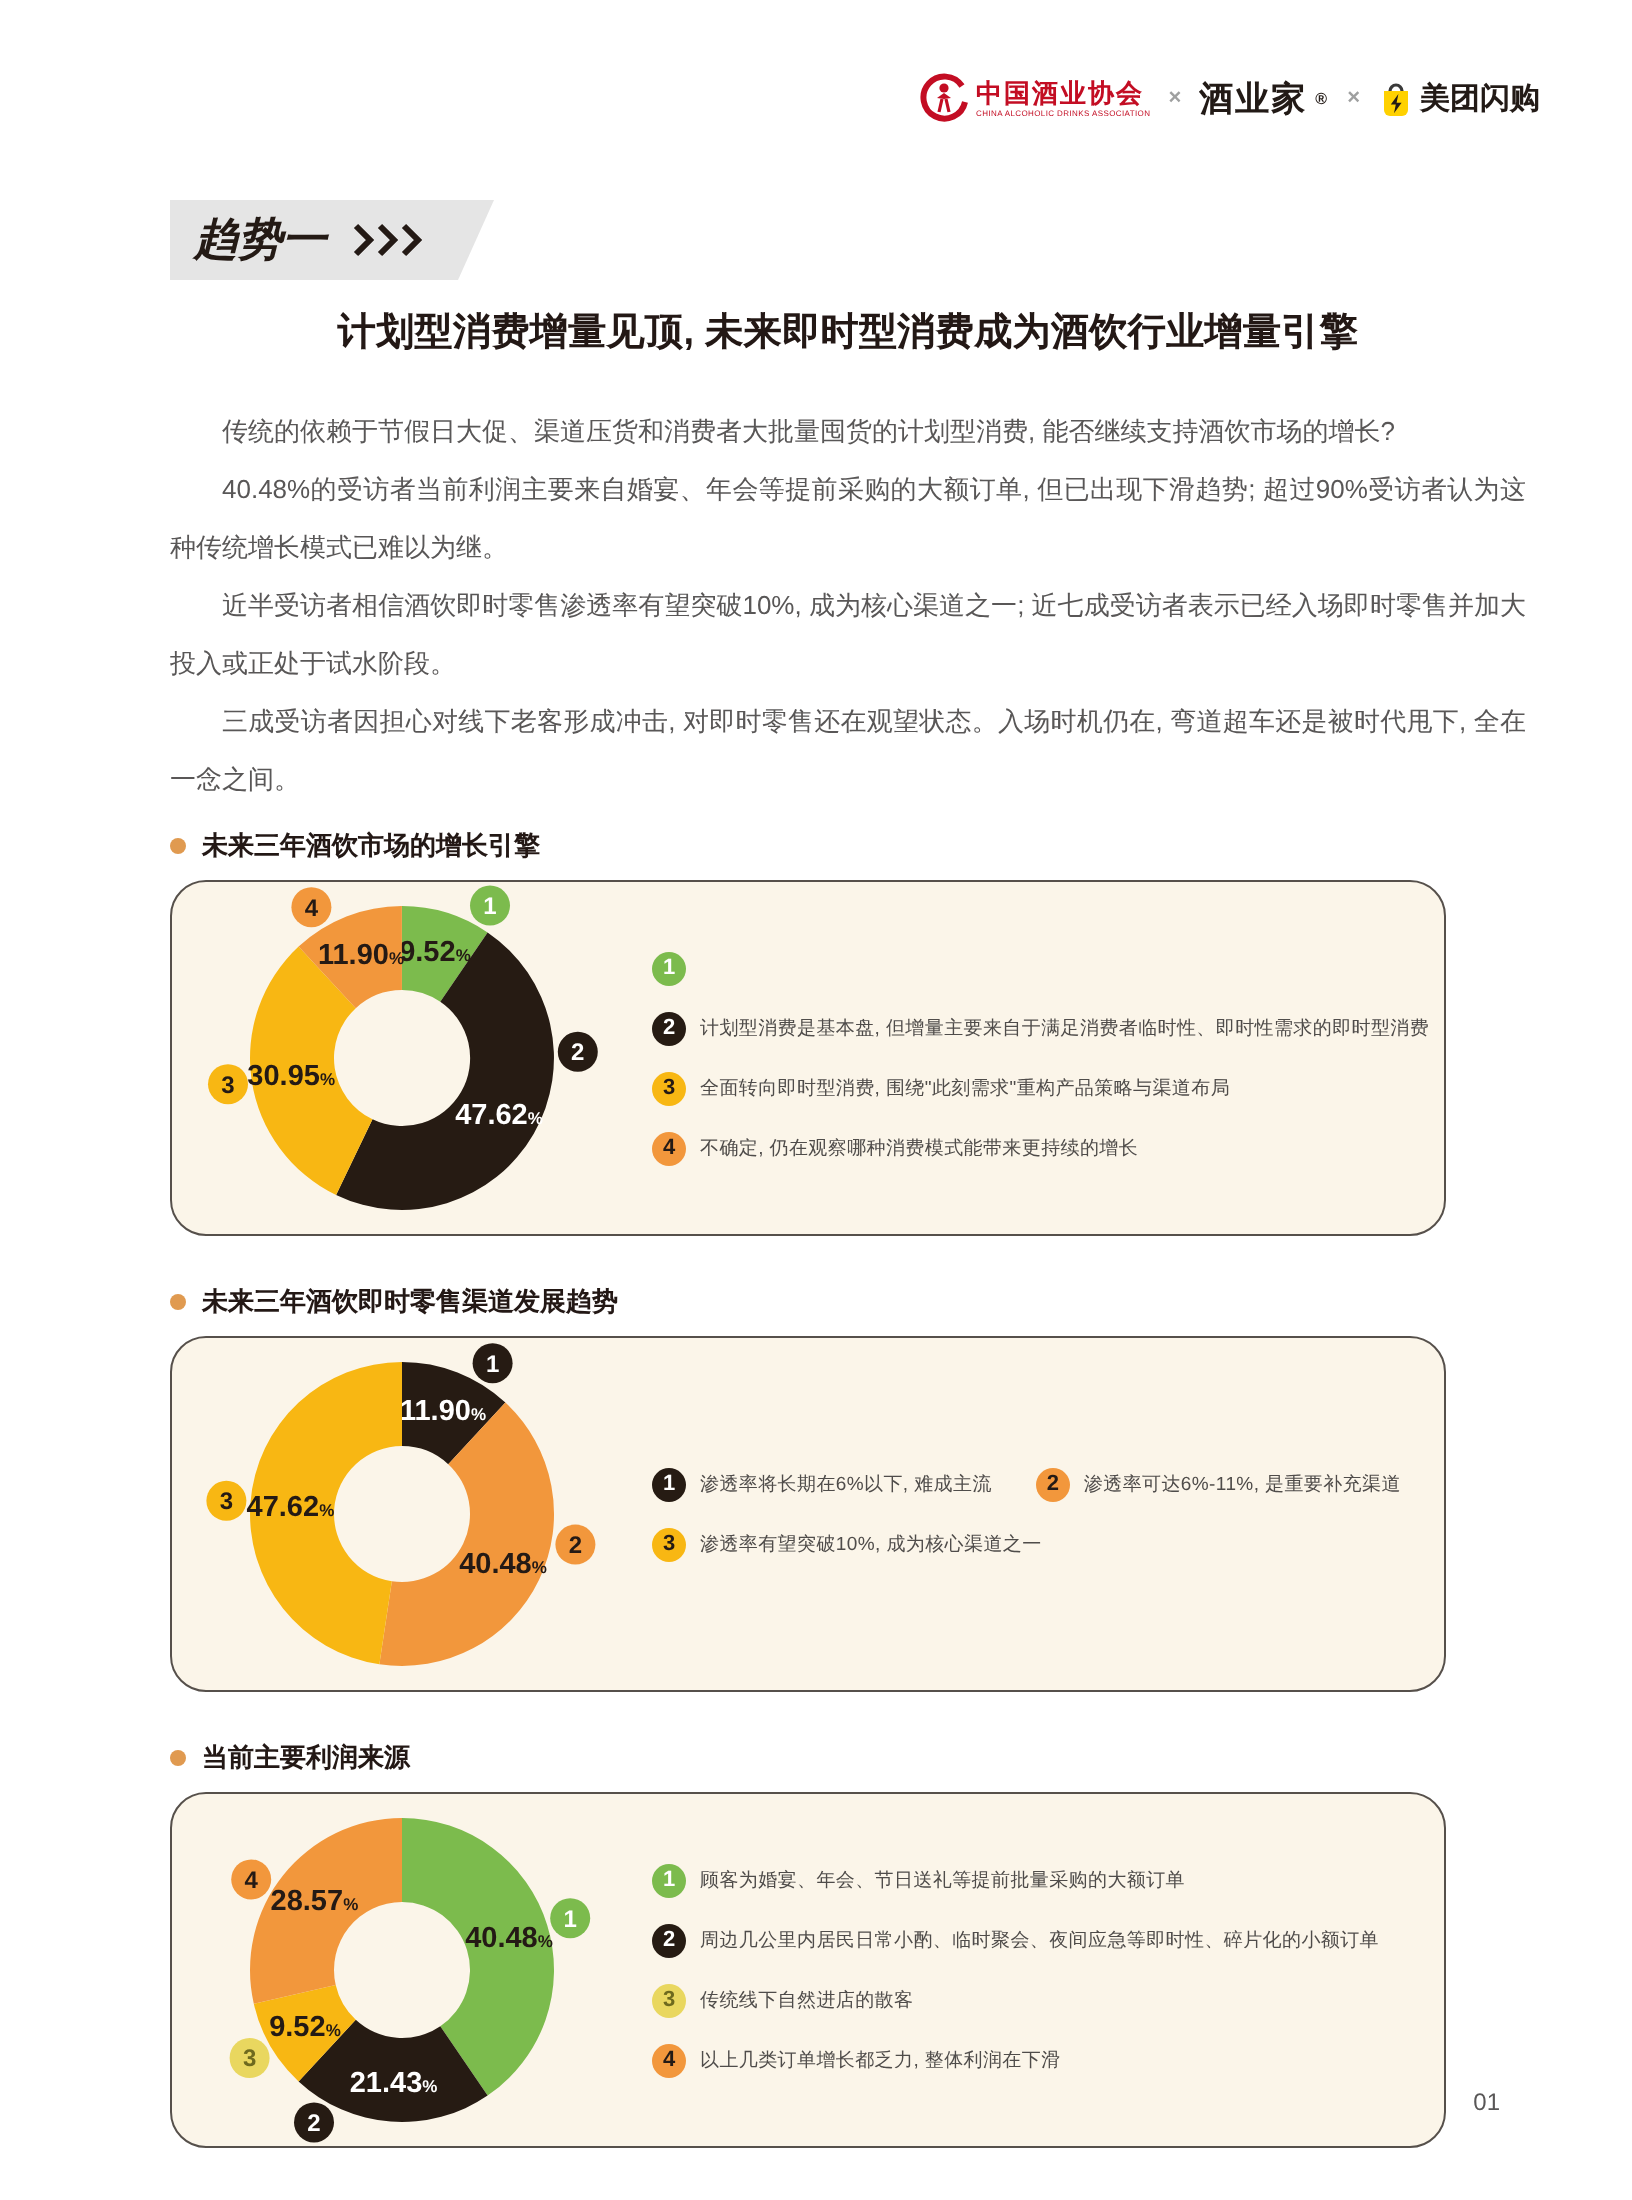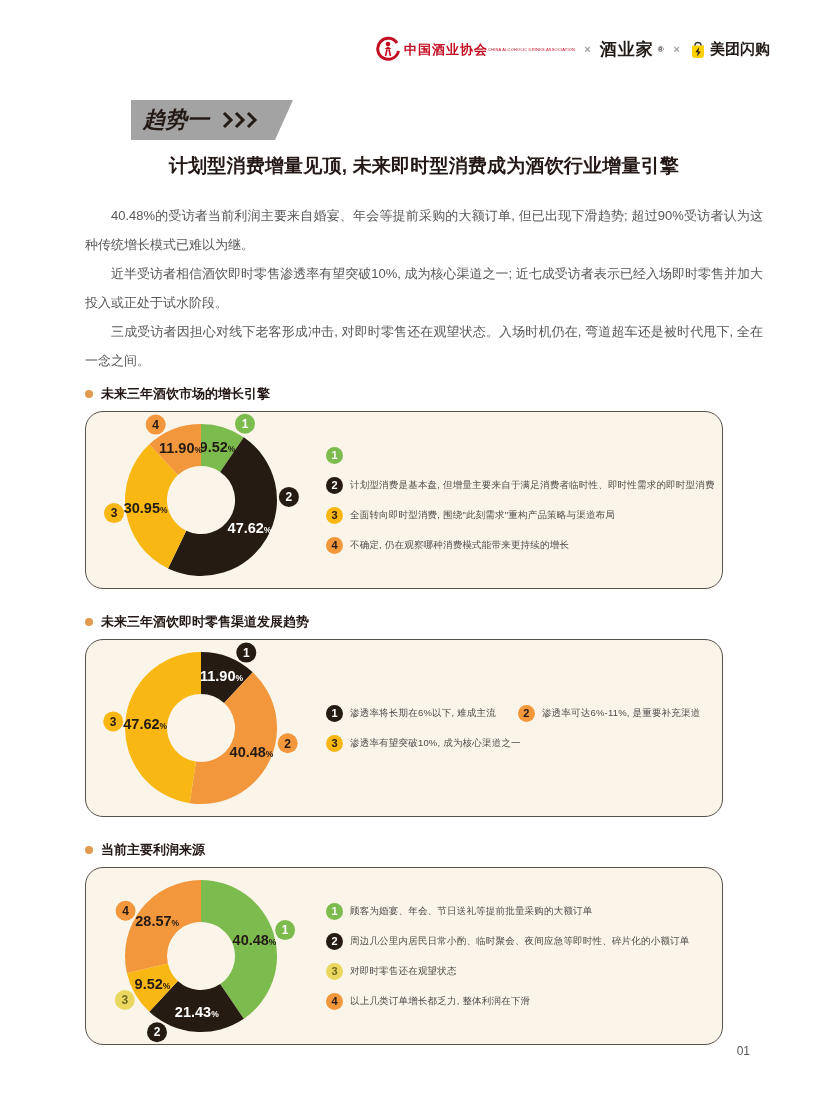--- a/index.html
+++ b/index.html
@@ -4,34 +4,34 @@
 <style>
   html,body{margin:0;padding:0;}
   body{
     width:816px;height:1100px;position:relative;overflow:hidden;
     background:#ffffff;color:#231815;
     font-family:"Liberation Sans","DejaVu Sans",sans-serif;
   }
   
   .hdr{position:absolute;top:36px;right:46px;display:flex;align-items:center;gap:9px;}
   .logo{display:flex;align-items:center;gap:4px;}
-  .cada-txt{display:flex;flex-direction:row;line-height:1;align-items:center;}
+  .cada-txt{display:flex;flex-direction:column;line-height:1;}
   .cada-cn{color:#c30d23;font-weight:bold;font-size:13px;letter-spacing:1px;}
   .cada-en{color:#c30d23;font-size:4px;letter-spacing:.2px;margin-top:2px;white-space:nowrap;}
   .xsep{color:#9fa0a0;font-size:11px;font-weight:bold;}
   .jyj{font-weight:bold;font-size:17px;color:#221a16;letter-spacing:1px;align-items:center;}
   .jyj sup{font-size:8px;}
   .mt{font-weight:bold;font-size:15px;color:#221a16;display:flex;align-items:center;gap:3px;}
   
   .main{position:absolute;left:85px;top:100px;width:678px;}
   .trend-badge{
     display:inline-flex;align-items:center;gap:12px;
-    background:#a3a3a3;padding:5px 30px 5px 12px;
+    background:#e5e5e5;padding:5px 30px 5px 12px;
     clip-path:polygon(0 0,100% 0,calc(100% - 18px) 100%,0 100%);
-    font-size:22px;font-weight:bold;font-style:italic;color:#241a15;margin-left:46px;
+    font-size:22px;font-weight:bold;font-style:italic;color:#241a15;
   }
   h1{font-size:19px;font-weight:bold;margin:13px 0 0;color:#231815;letter-spacing:.2px;text-align:center;}
   .intro{margin-top:22px;}
   .intro p{margin:0;font-size:13px;line-height:29px;color:#595757;text-align:justify;text-indent:2em;}
   section{margin-top:24px;}
   section.first{margin-top:10px;text-align:right;}
   h2{display:flex;align-items:center;gap:8px;font-size:13px;font-weight:bold;color:#231815;margin:0 0 8px;}
   .dot{width:8px;height:8px;border-radius:50%;background:#e09a50;flex:none;}
   .card{
     width:638px;height:178px;box-sizing:border-box;
@@ -88,20 +88,21 @@
     <span>趋势一</span>
     <svg width="42" height="18" viewBox="0 0 42 18">
       <path d="M3 2 L10 9 L3 16" fill="none" stroke="#241a15" stroke-width="3"></path>
       <path d="M15 2 L22 9 L15 16" fill="none" stroke="#241a15" stroke-width="3"></path>
       <path d="M27 2 L34 9 L27 16" fill="none" stroke="#241a15" stroke-width="3"></path>
     </svg>
   </div>
   <h1>计划型消费增量见顶, 未来即时型消费成为酒饮行业增量引擎</h1>
 
   <div class="intro">
+    <p>传统的依赖于节假日大促、渠道压货和消费者大批量囤货的计划型消费, 能否继续支持酒饮市场的增长?</p>
     <p>40.48%的受访者当前利润主要来自婚宴、年会等提前采购的大额订单, 但已出现下滑趋势; 超过90%受访者认为这种传统增长模式已难以为继。</p>
     <p>近半受访者相信酒饮即时零售渗透率有望突破10%, 成为核心渠道之一; 近七成受访者表示已经入场即时零售并加大投入或正处于试水阶段。</p>
     <p>三成受访者因担心对线下老客形成冲击, 对即时零售还在观望状态。入场时机仍在, 弯道超车还是被时代甩下, 全在一念之间。</p>
   </div>
 
   <section class="first">
     <h2>
       <span class="dot"></span>
       <span>未来三年酒饮市场的增长引擎</span>
     </h2>
@@ -215,21 +216,21 @@
           <div class="legend-item">
             <span class="lbadge" style="background: rgb(124, 187, 77); color: rgb(255, 255, 255);">1</span>
             <span class="ltext">顾客为婚宴、年会、节日送礼等提前批量采购的大额订单</span>
           </div>
           <div class="legend-item">
             <span class="lbadge" style="background: rgb(38, 27, 19); color: rgb(255, 255, 255);">2</span>
             <span class="ltext">周边几公里内居民日常小酌、临时聚会、夜间应急等即时性、碎片化的小额订单</span>
           </div>
           <div class="legend-item">
             <span class="lbadge" style="background: rgb(233, 215, 95); color: rgb(110, 106, 30);">3</span>
-            <span class="ltext">对即时零售还在观望状态</span>
+            <span class="ltext">传统线下自然进店的散客</span>
           </div>
           <div class="legend-item">
             <span class="lbadge" style="background: rgb(242, 151, 60); color: rgb(36, 26, 21);">4</span>
             <span class="ltext">以上几类订单增长都乏力, 整体利润在下滑</span>
           </div>
         </div>
     </div>
   </section>
 </main>
 

